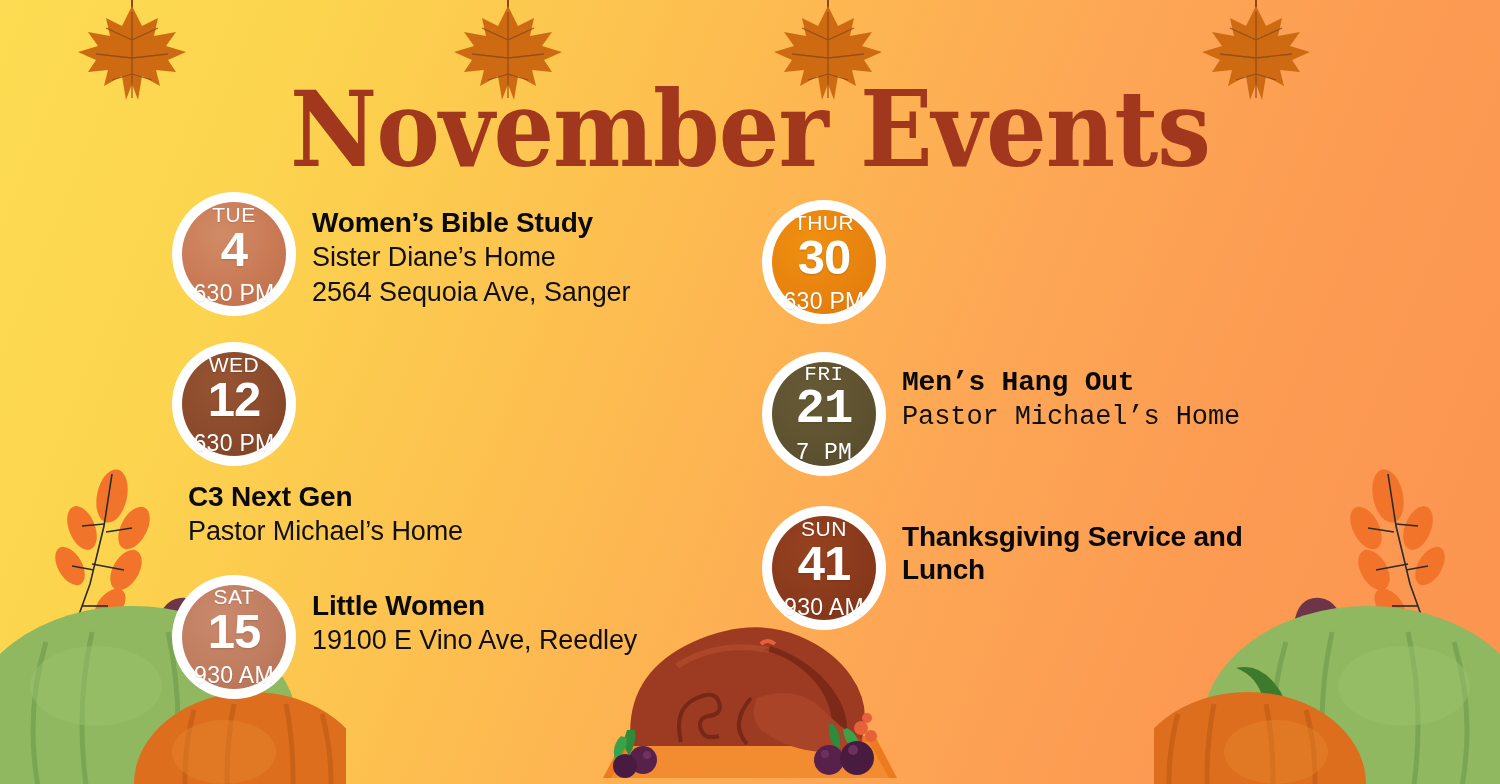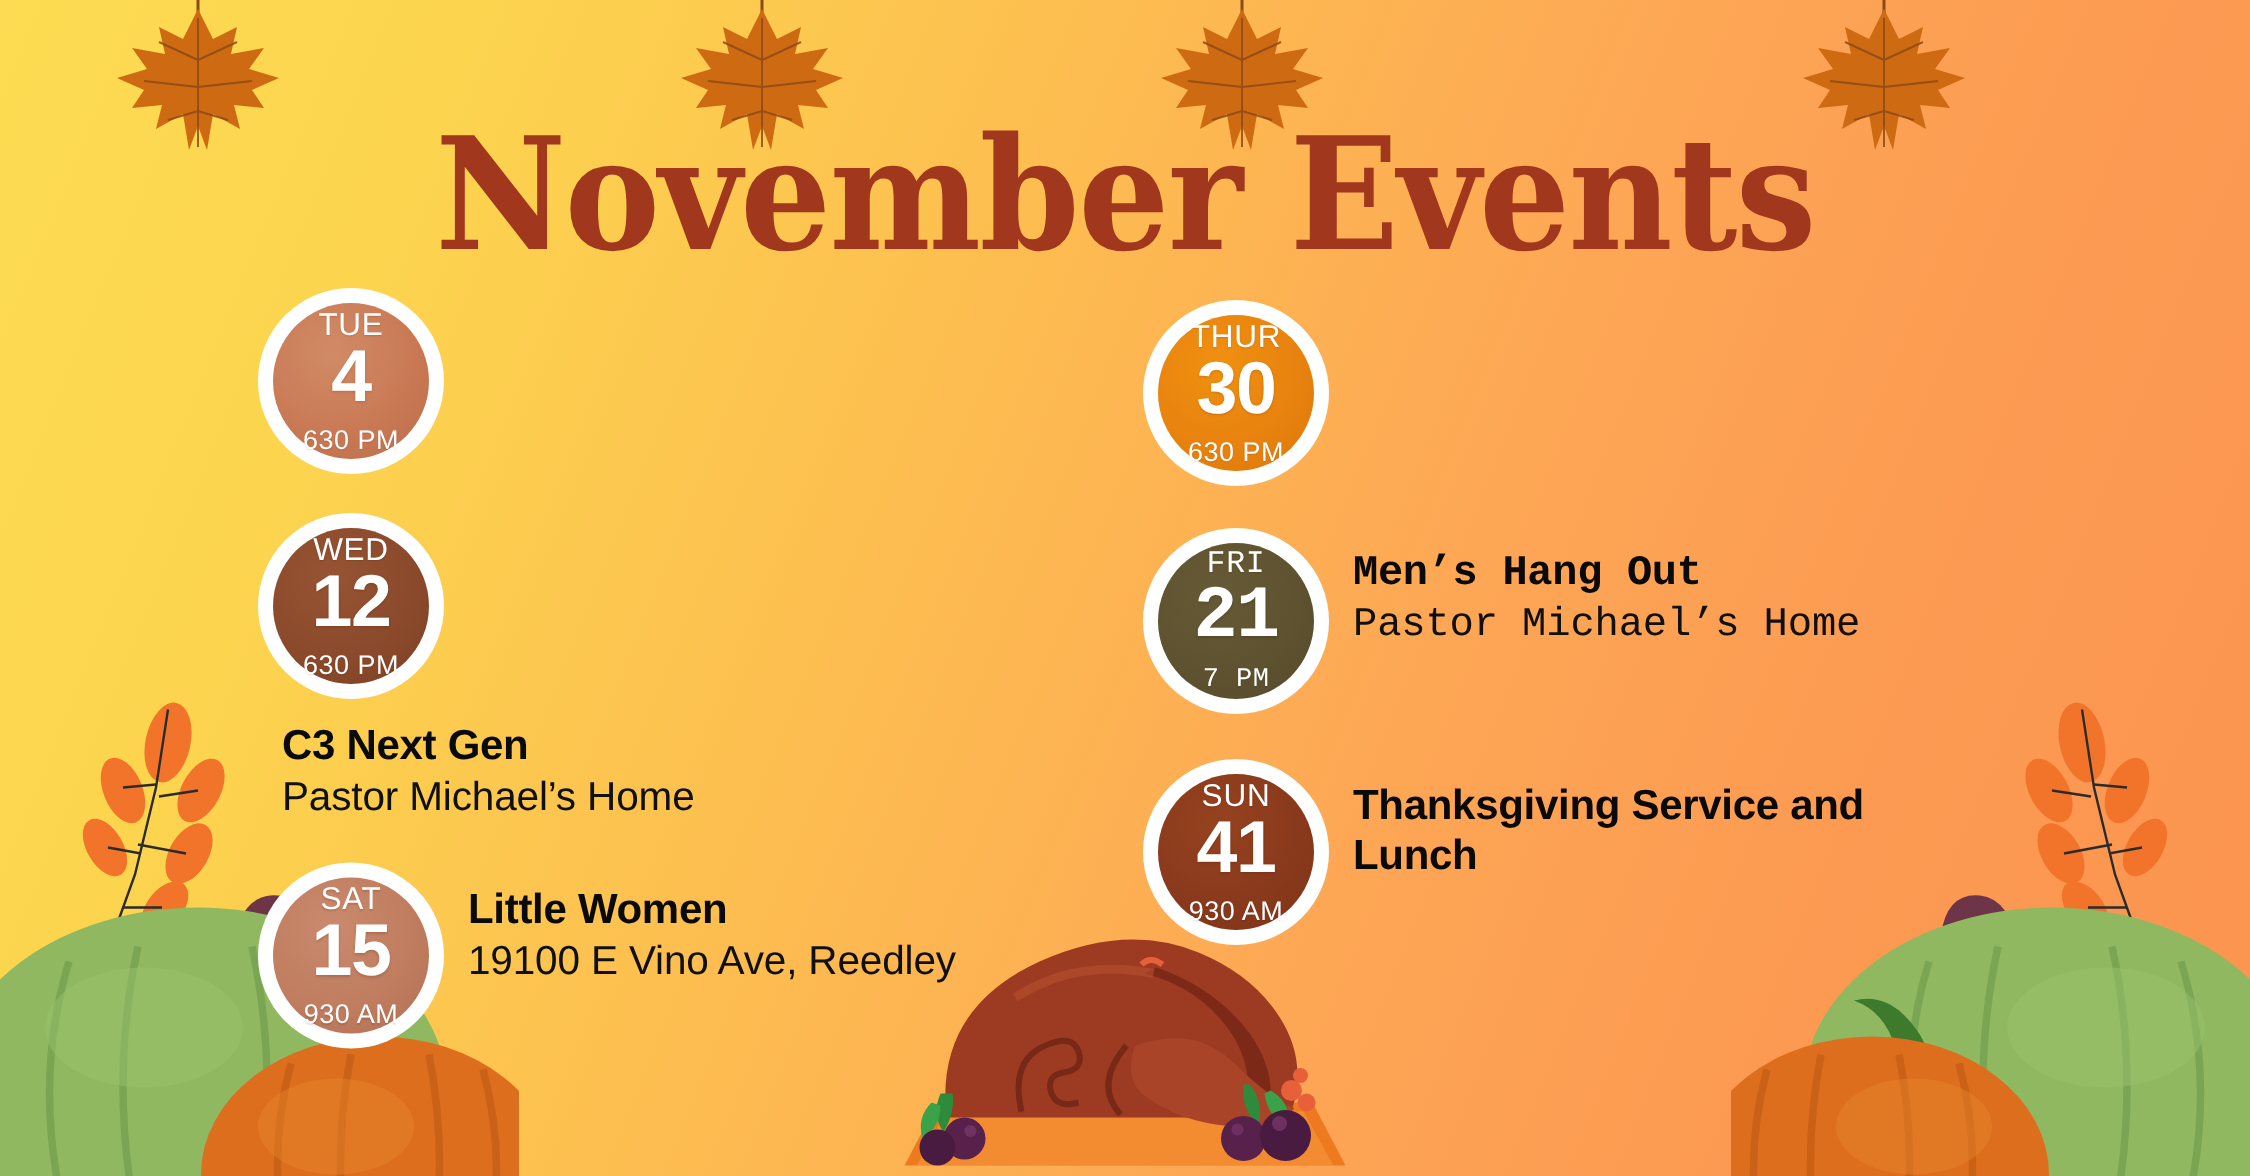--- a/index.html
+++ b/index.html
@@ -63,21 +63,21 @@
   }
   .datebadge .dow{
     font-size:21px;font-weight:400;letter-spacing:.5px;
     margin-bottom:-1px;text-shadow:0 1px 1px rgba(0,0,0,.12);
   }
   .datebadge .daynum{
     font-size:49px;font-weight:700;letter-spacing:-1px;
     margin:1px 0 0 0;text-shadow:0 1px 2px rgba(0,0,0,.15);
   }
   .datebadge .time{
-    font-size:18px;font-weight:400;letter-spacing:.3px;margin-top:8px;
+    font-size:23px;font-weight:400;letter-spacing:.3px;margin-top:8px;
     white-space:nowrap;text-shadow:0 1px 1px rgba(0,0,0,.12);
   }
   .evtext{padding-left:16px;padding-top:14px;max-width:470px;}
   .evtitle{
     font-size:28px;font-weight:700;color:#0A0A0A;line-height:1.18;
     letter-spacing:-.2px;margin:0;
   }
   .evloc{
     font-size:27px;font-weight:400;color:#101010;line-height:1.24;
     letter-spacing:-.1px;margin:2px 0 0 0;
@@ -168,20 +168,25 @@
     <div class="col col-left">
 
       <div class="event ev-0">
         <div class="datebadge">
           <div class="disc" style="background:radial-gradient(circle at 38% 32%, #D08B66 0%, #C97A55 55%, #BC6C49 100%);">
             <span class="dow">TUE</span>
             <span class="daynum">4</span>
             <span class="time">630 PM</span>
           </div>
         </div>
+        <div class="evtext">
+          <p class="evtitle">Women’s Bible Study</p>
+          <p class="evloc">Sister Diane’s Home</p>
+          <p class="evloc2">2564 Sequoia Ave, Sanger</p>
+        </div>
       </div>
 
       <div class="event ev-1">
         <div class="datebadge">
           <div class="disc" style="background:radial-gradient(circle at 38% 32%, #965433 0%, #8B4A2B 55%, #7E4024 100%);">
             <span class="dow">WED</span>
             <span class="daynum">12</span>
             <span class="time">630 PM</span>
           </div>
         </div>

